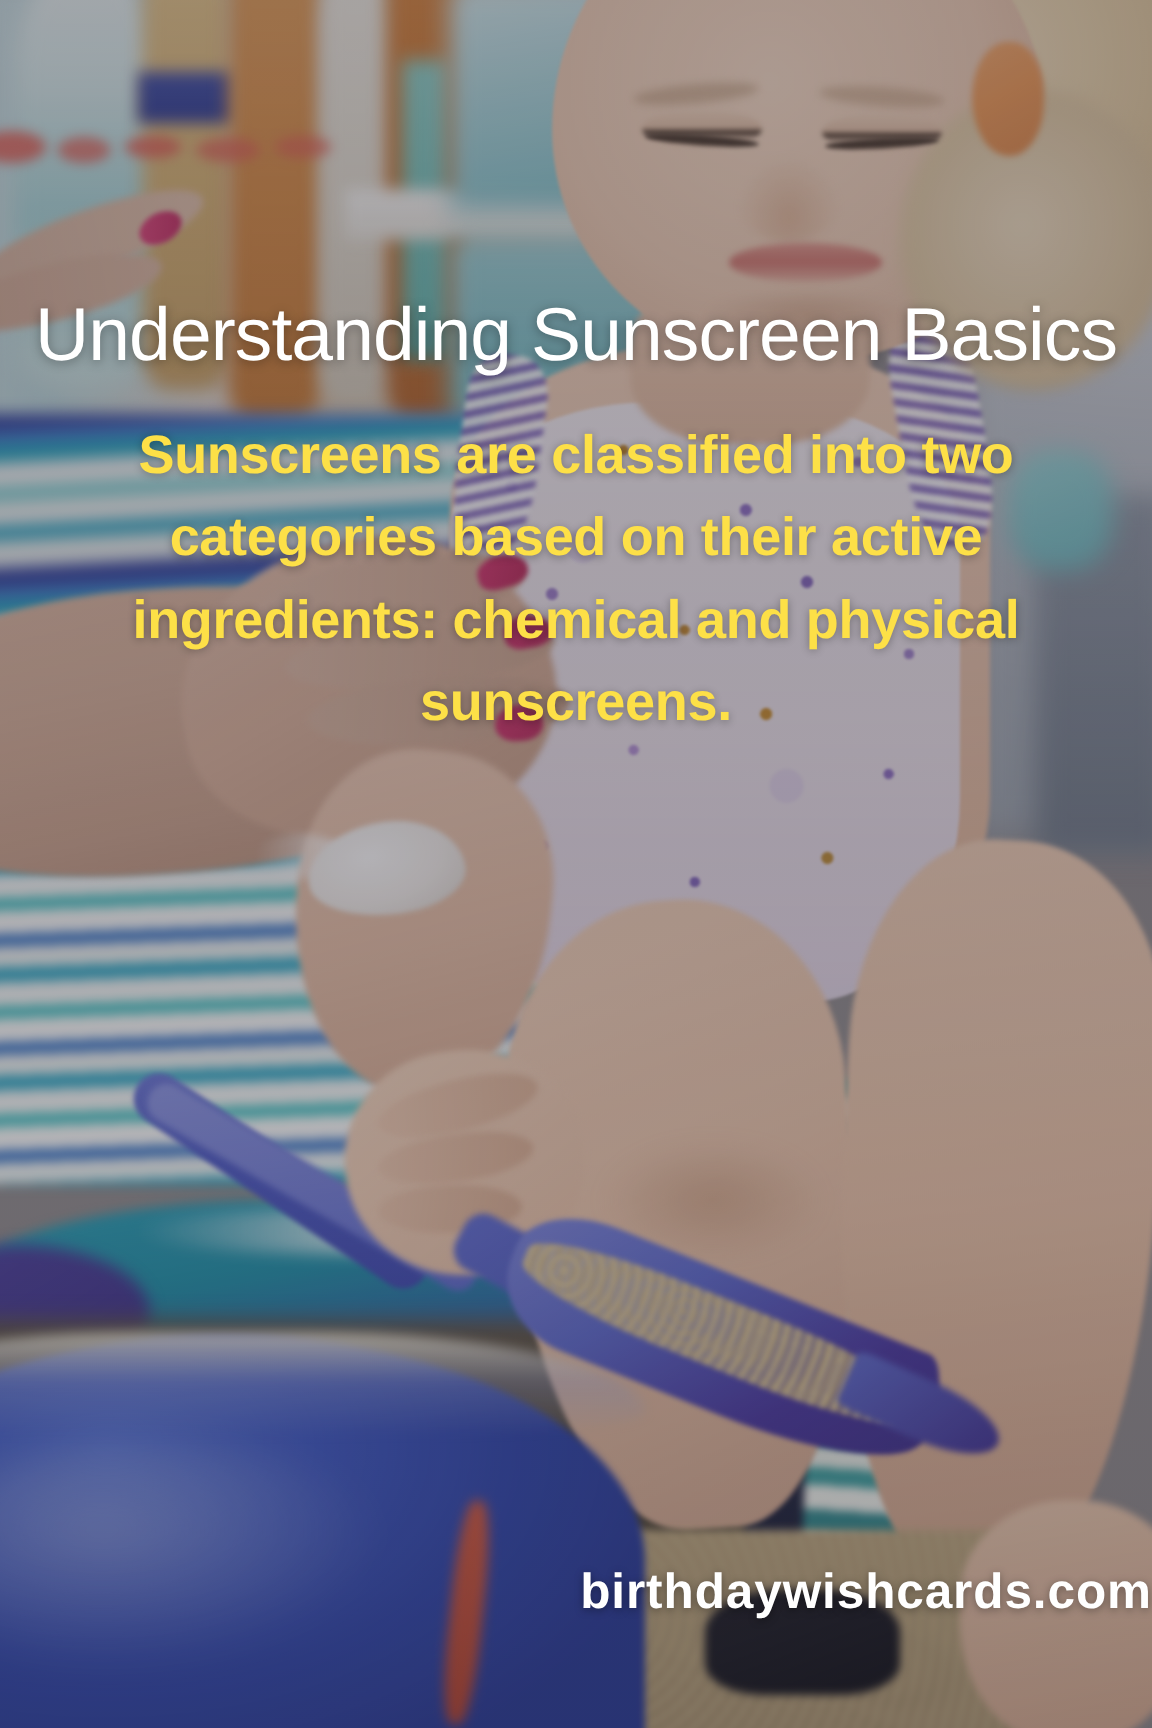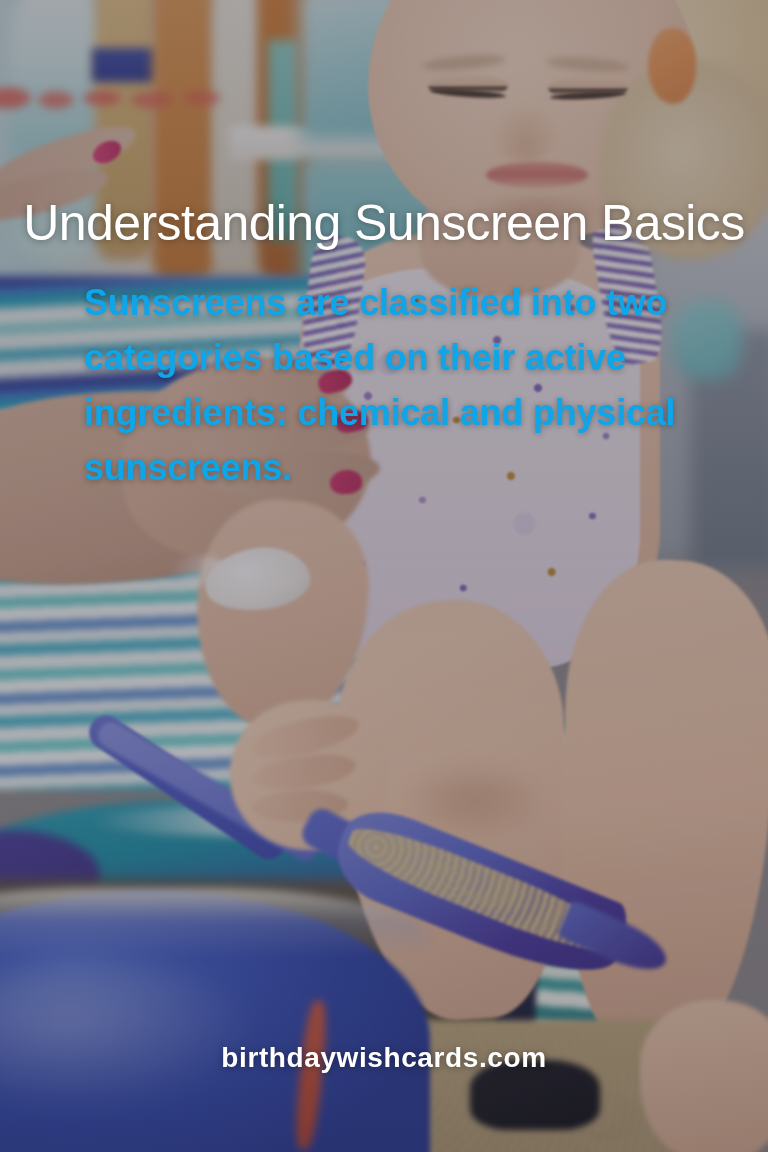--- a/index.html
+++ b/index.html
@@ -622,34 +622,35 @@
     letter-spacing: -0.6px;
     line-height: 1.06;
     white-space: nowrap;
     text-shadow: 0 1px 7px rgba(0,0,0,.34);
   }
   .body-copy {
     position: absolute;
     left: 84px;
     width: 600px;
     top: 275px;
-    color: #0ea5e9;
+    text-align: center;
+    color: #fde047;
     font-size: 36px;
     font-weight: bold;
     line-height: 55px;
     letter-spacing: -0.2px;
     text-shadow: 0 1px 6px rgba(0,0,0,.32);
   }
   .watermark {
     position: absolute;
     left: 0; right: 0;
     top: 1042px;
-    text-align: center;
+    text-align: right;
     color: #ffffff;
-    font-size: 28px;
+    font-size: 33px;
     font-weight: bold;
     letter-spacing: 0.6px;
     text-shadow: 0 1px 6px rgba(0,0,0,.36);
   }
 </style>
 </head>
 <body>
 
 <div id="card">
 

